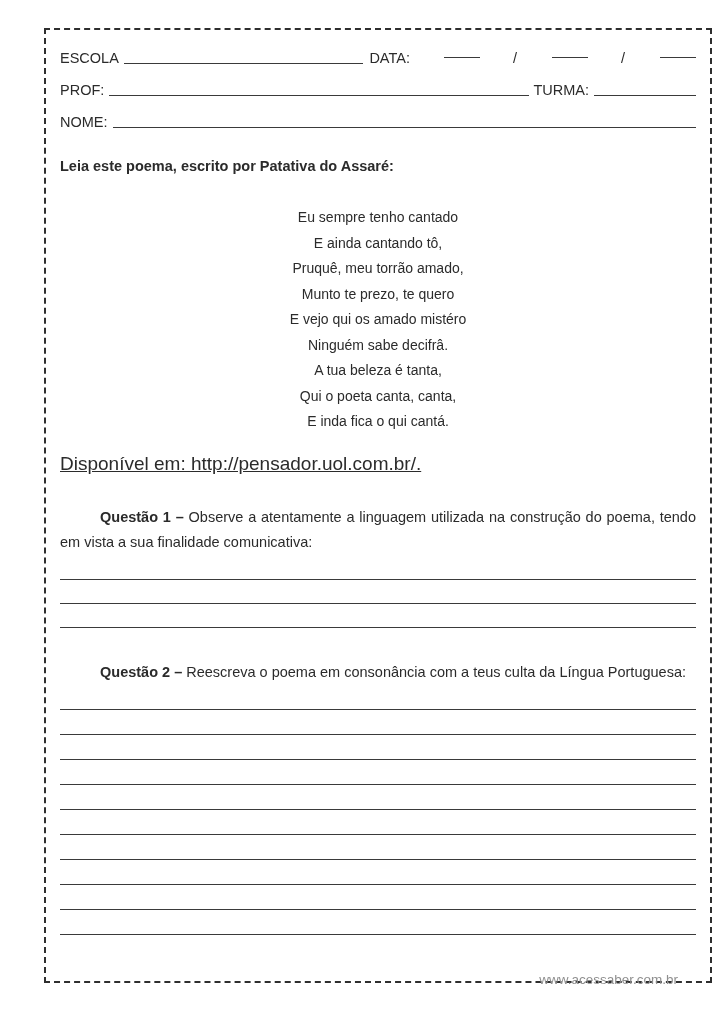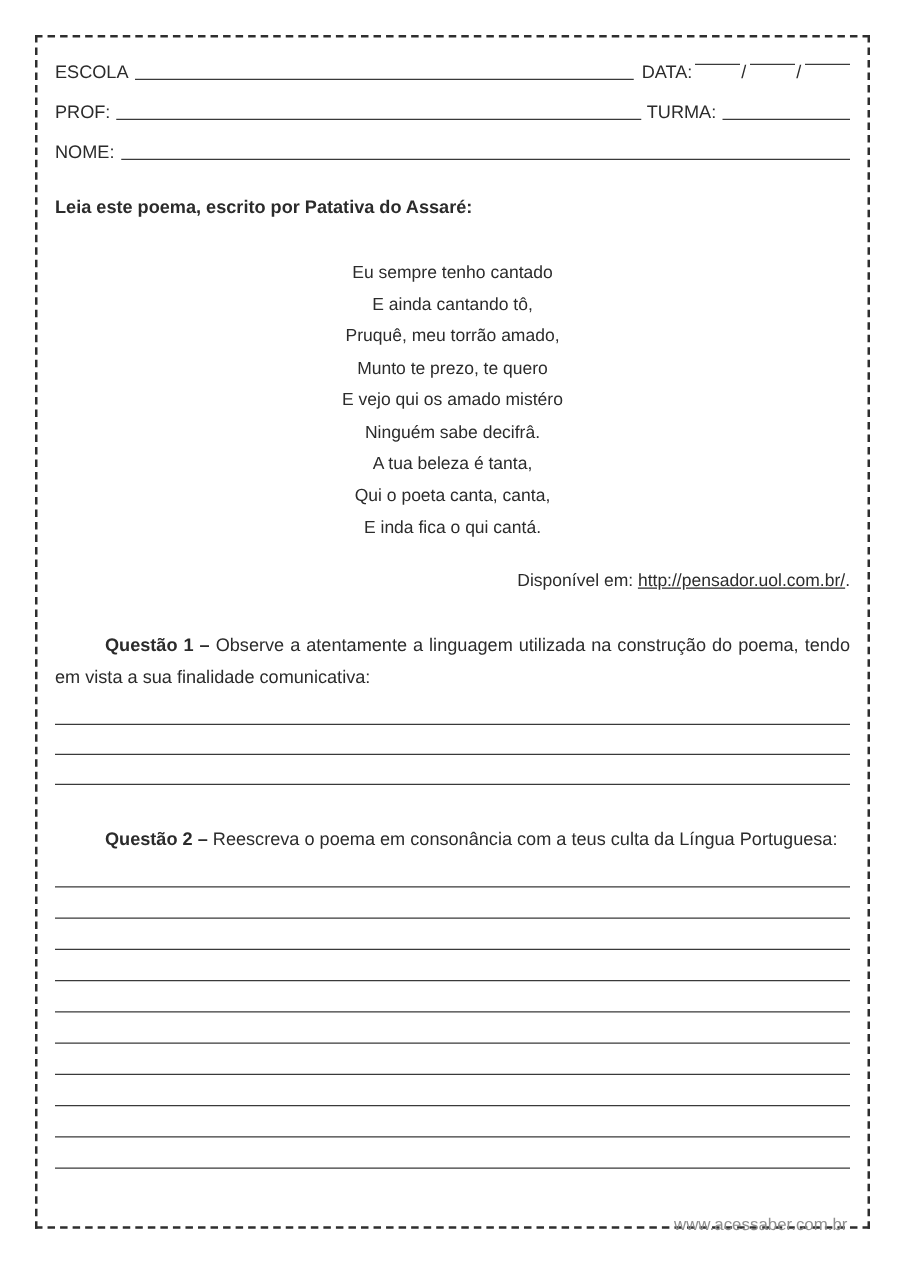--- a/index.html
+++ b/index.html
@@ -7,21 +7,21 @@
   body {
     width: 724px; height: 1024px;
     background: #ffffff;
     font-family: "Liberation Sans", sans-serif;
     color: #2b2b2b;
     position: relative;
     overflow: hidden;
   }
   .sheet {
     position: absolute;
-    left: 28px; top: 28px;
+    left: 44px; top: 28px;
     width: 668px; height: 955px;
     border: 2px dashed #2e2e2e;
     padding: 4px 14px 12px 14px;
     background: #ffffff;
   }
   
   .hrow {
     display: flex;
     align-items: flex-end;
     height: 32px;
@@ -30,39 +30,39 @@
   .hrow .label { line-height: 1; padding-bottom: 1px; white-space: pre; }
   .blank {
     border-bottom: 1.5px solid #3a3a3a;
     flex: 1 1 auto;
     height: 1px;
     margin: 0 0 2px 5px;
   }
   .blank.seg { flex: 0 0 auto; width: 36px; margin-left: 2px; }
   .blank.turma-line { flex: 0 0 auto; width: 102px; }
   .slash { line-height: 1; padding: 0 1px 1px 1px; }
-  .data-group { display: flex; align-items: flex-start; margin-left: 6px; }
+  .data-group { display: flex; align-items: center; margin-left: 6px; gap: 32px; }
 
   .heading {
     margin-top: 28px;
     font-weight: bold;
     font-size: 14.5px;
     line-height: 17px;
   }
   .poem {
     margin-top: 30px;
     text-align: center;
     font-size: 14px;
     line-height: 25.5px;
   }
   .source {
     margin-top: 20px;
-    text-align: right;
-    font-size: 14px;
+    font-size: 19px;
     line-height: 18px;
+    text-decoration: underline;
   }
   .source .url { text-decoration: underline; color: inherit; cursor: pointer; }
   .question {
     margin-top: 32px;
     font-size: 14.5px;
     line-height: 25.5px;
     text-align: justify;
   }
   .question .qlabel { font-weight: bold; margin-left: 40px; }
   .answers { margin-top: 0; }

